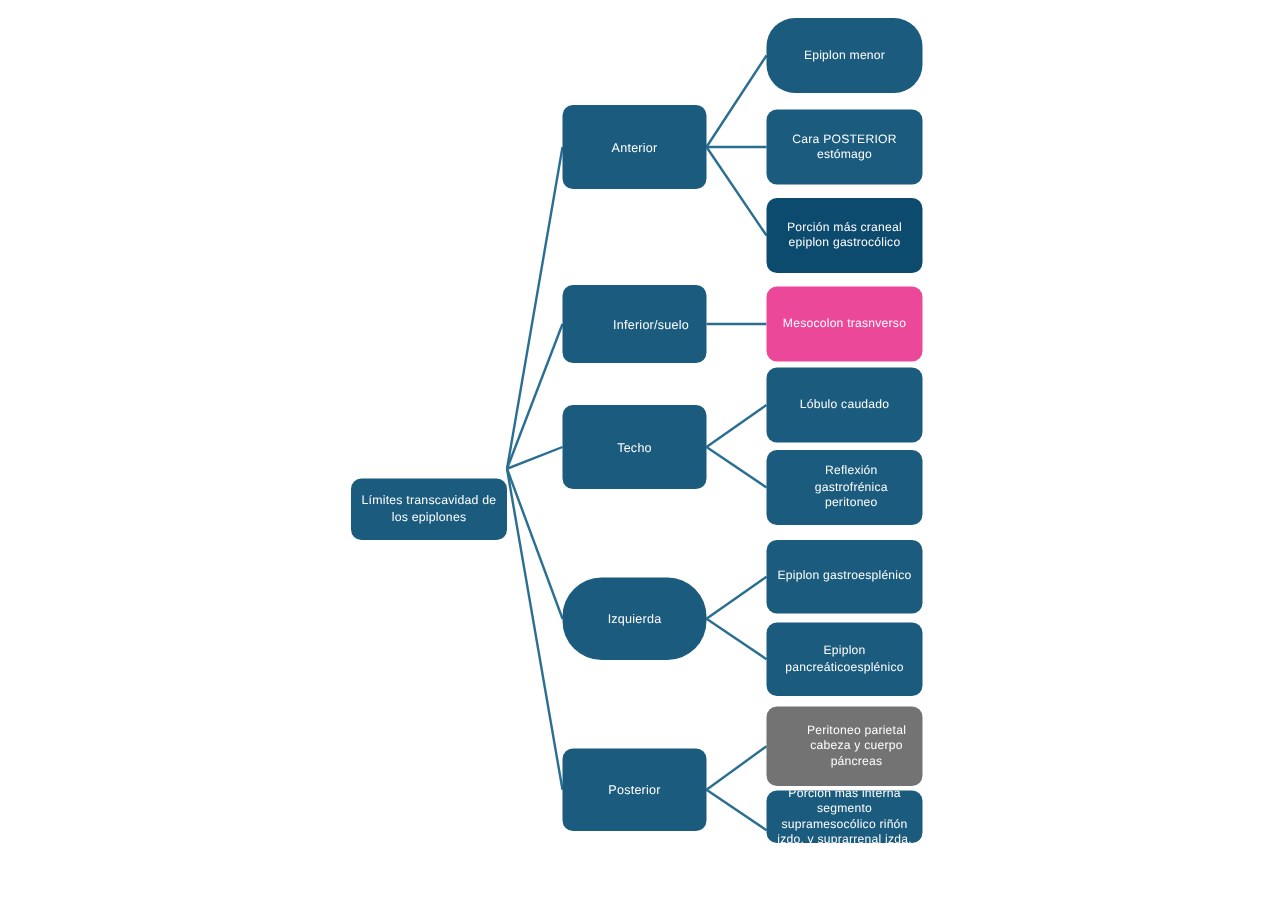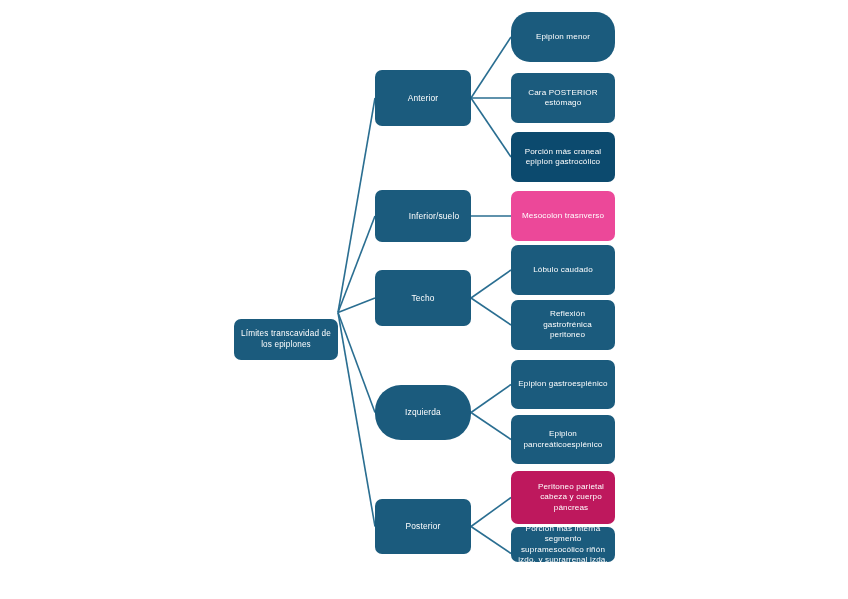--- a/index.html
+++ b/index.html
@@ -111,20 +111,20 @@
       </div>
       <div class="node node-l3" style="left: 511px; top: 360px; width: 104px; height: 49px; background: rgb(27, 91, 125); color: rgb(255, 255, 255);">
         <span>Epiplon gastroesplénico</span>
       </div>
       <div class="node node-l3" style="left: 511px; top: 415px; width: 104px; height: 49px; background: rgb(27, 91, 125); color: rgb(255, 255, 255);">
         <span>Epiplon pancreáticoesplénico</span>
       </div>
       <div class="node node-l2" style="left: 375px; top: 499px; width: 96px; height: 55px; background: rgb(27, 91, 125); color: rgb(255, 255, 255);">
         <span>Posterior</span>
       </div>
-      <div class="node node-l3" style="left: 511px; top: 471px; width: 104px; height: 53px; background: #be185d; color: rgb(255, 255, 255); padding-left: 23px;">
+      <div class="node node-l3" style="left: 511px; top: 471px; width: 104px; height: 53px; background: #737373; color: rgb(255, 255, 255); padding-left: 23px;">
         <span>Peritoneo parietal cabeza y cuerpo páncreas</span>
       </div>
       <div class="node node-l3" style="left: 511px; top: 527px; width: 104px; height: 35px; background: rgb(27, 91, 125); color: rgb(255, 255, 255);">
         <span>Porción más interna segmento supramesocólico riñón izdo. y suprarrenal izda.</span>
       </div>
     </div>
 </div>
 
 </body></html>

